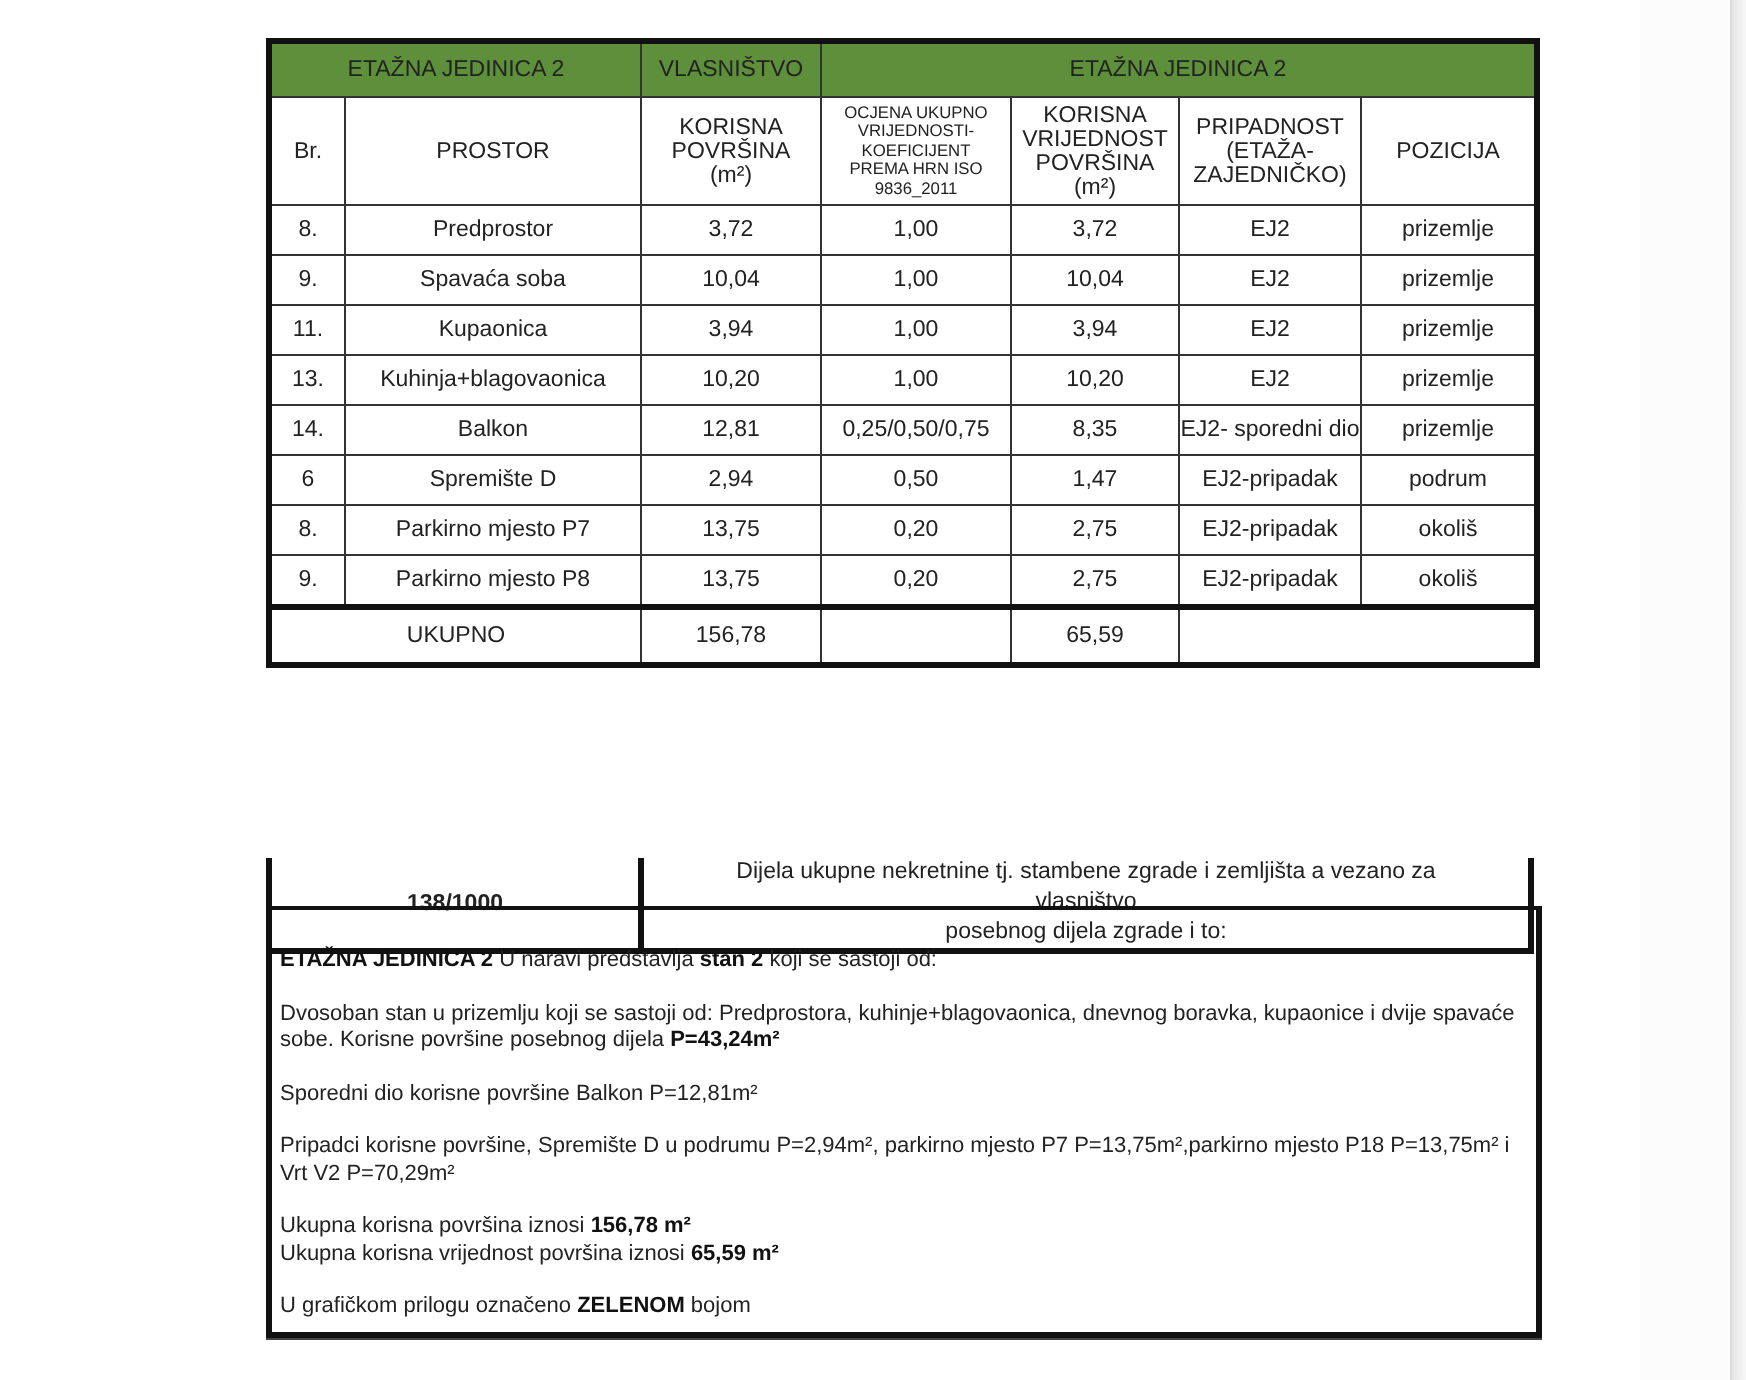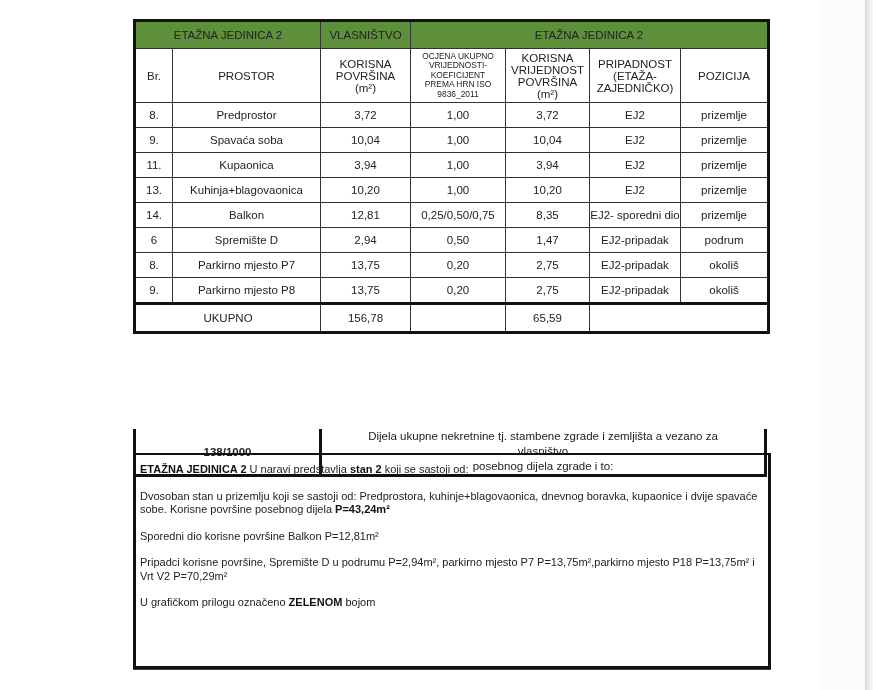--- a/index.html
+++ b/index.html
@@ -44,21 +44,21 @@
   table.share td.fraction { font-weight: bold; border-right: 3px solid #111; }
   table.share td.share-text { font-size: 11.5px; line-height: 15px; padding: 0 23px; }
 
   .desc {
     position: absolute; left: 133px; top: 453px; width: 628px; height: 211px;
     border: 3px solid #111; border-top: 2px solid #111; padding: 0 0 0 4px;
     font-size: 11px; line-height: 13.5px; color: #222;
     box-shadow: 0 1px 0 #444;
   }
   .desc p { margin: 0 0 13px 0; }
-  .desc p.first { margin-top: 8px; margin-bottom: 13px; }
+  .desc p.first { margin-top: 19px; margin-bottom: 13px; }
   .desc b { color: #111; }
 </style>
 </head>
 <body>
 
 <div class="page-right-shade"></div>
 <div class="scroll-edge"></div>
 
 <table class="main">
   <colgroup>
@@ -202,14 +202,15 @@
     </td>
   </tr>
 </tbody>
   </table>
 
 <div class="desc">
   <p class="first"><b>ETAŽNA JEDINICA 2</b><span> U naravi predstavlja </span><b>stan 2</b><span> koji se sastoji od:</span></p>
   <p><span>Dvosoban stan u prizemlju koji se sastoji od: Predprostora, kuhinje+blagovaonica, dnevnog boravka, kupaonice i dvije spavaće sobe. Korisne površine posebnog dijela </span><b>P=43,24m²</b></p>
   <p>Sporedni dio korisne površine Balkon P=12,81m²</p>
   <p>Pripadci korisne površine, Spremište D u podrumu P=2,94m², parkirno mjesto P7 P=13,75m²,parkirno mjesto P18 P=13,75m² i Vrt V2 P=70,29m²</p>
+  <p><span>Ukupna korisna površina iznosi </span><b>156,78 m²</b><br><span>Ukupna korisna vrijednost površina iznosi </span><b>65,59 m²</b></p>
   <p><span>U grafičkom prilogu označeno </span><b>ZELENOM</b><span> bojom</span></p>
 </div>
 
 </body></html>

